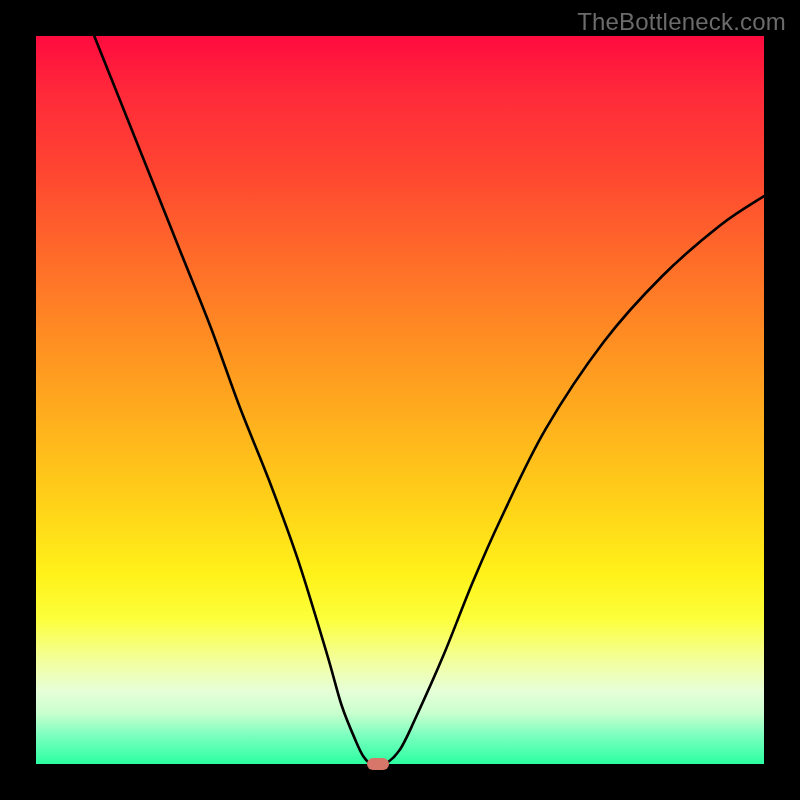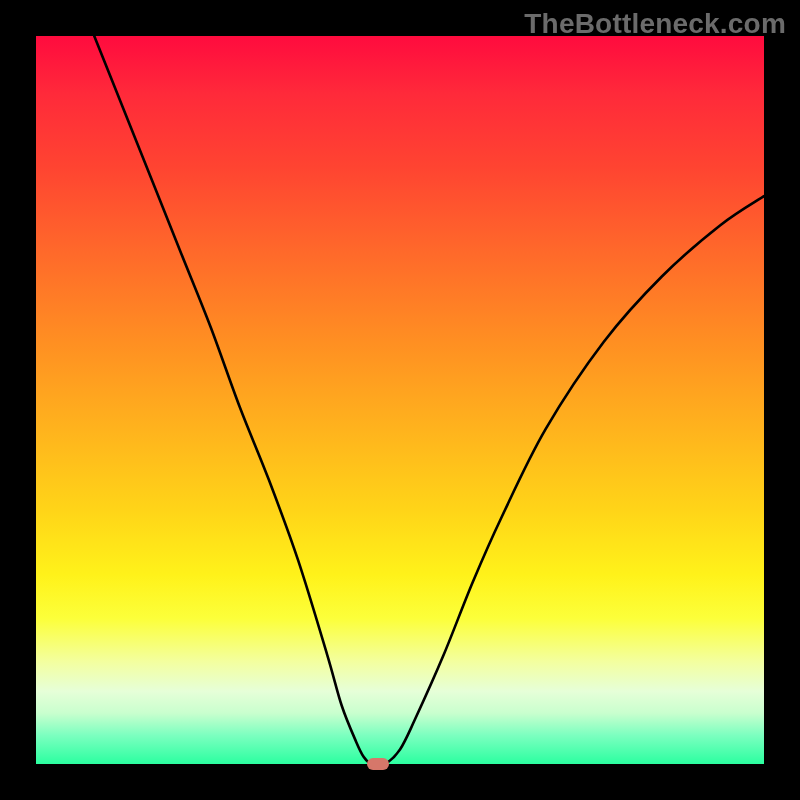--- a/index.html
+++ b/index.html
@@ -38,22 +38,22 @@
       #c9ffce 93%,
       #7dffc0 96%,
       #2bffa0 100%
     );
   }
   .watermark {
     position: absolute;
     top: 8px;
     right: 14px;
     font-family: Arial, Helvetica, sans-serif;
-    font-size: 28px;
-    font-weight: 700;
+    font-size: 24px;
+    font-weight: 400;
     color: #6b6b6b;
     letter-spacing: 0.2px;
     user-select: none;
   }
   svg.curve {
     position: absolute;
     left: 0;
     top: 0;
     width: 728px;
     height: 728px;

